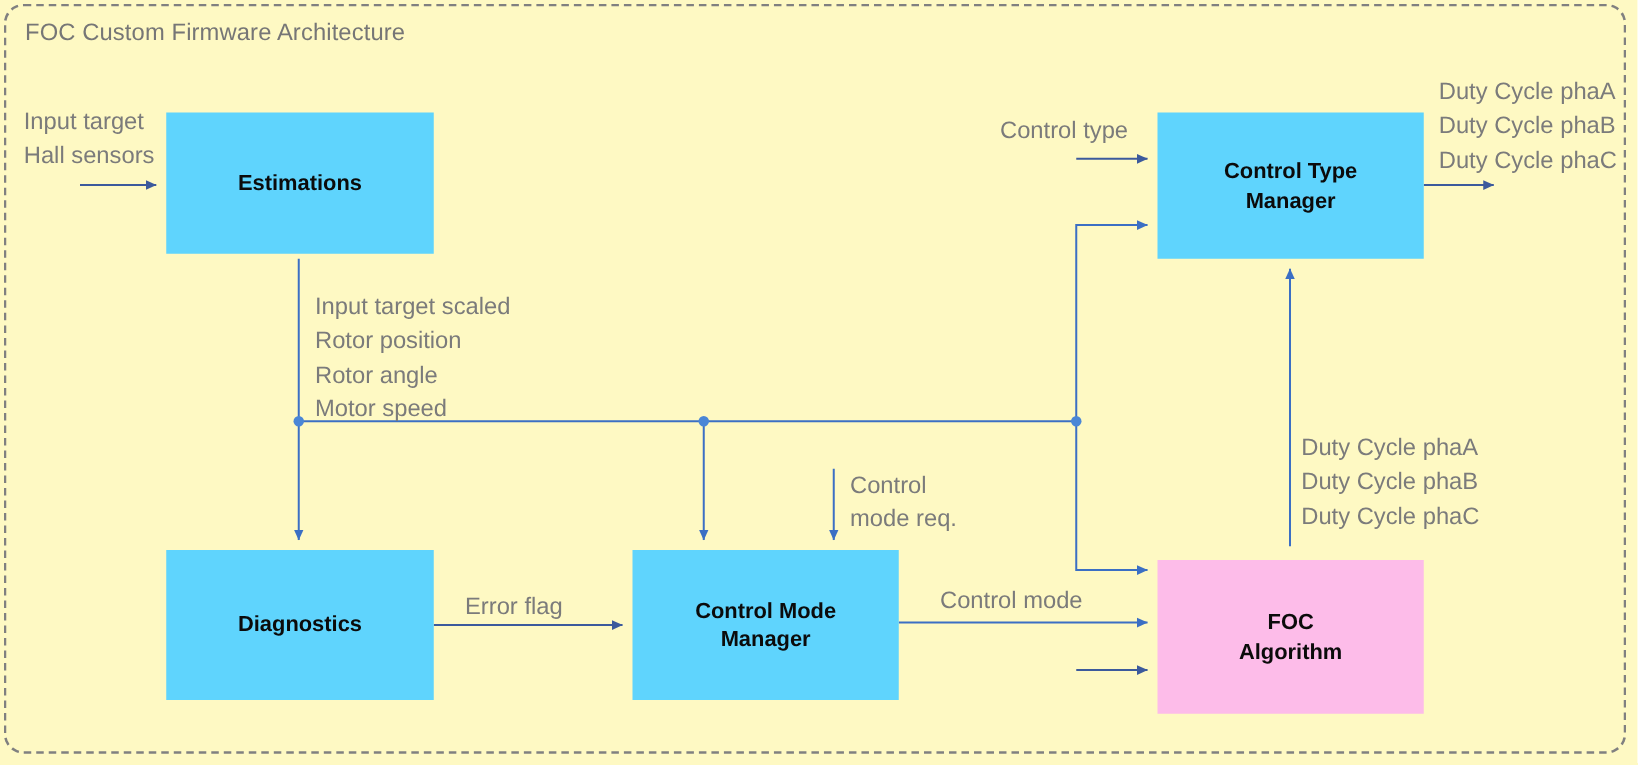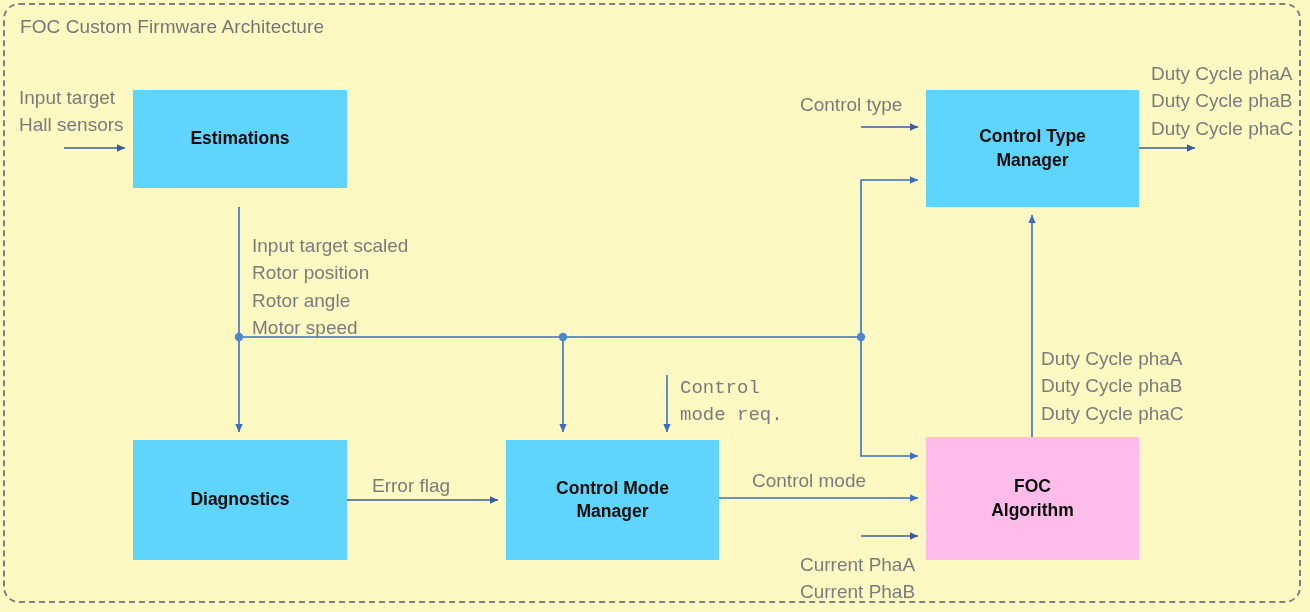--- a/index.html
+++ b/index.html
@@ -133,51 +133,50 @@
 
     <path class="wire-dark" d="M347,500 L498,500" marker-end="url(#ahd)"></path>
 
     <path class="wire" d="M667,375 L667,432" marker-end="url(#ah)"></path>
 
     <path class="wire" d="M719,498 L918,498" marker-end="url(#ah)"></path>
 
     <path class="wire-dark" d="M861,536 L918,536" marker-end="url(#ahd)"></path>
   </svg>
 
-  <div class="node cyan" style="left:133px; top:90px; width:214px; height:98px;">
+  <div class="node cyan" style="left:133px; top:90px; width:214px; height:113px;">
     <span class="node-label">Estimations</span>
   </div>
 
   <div class="node cyan" style="left:926px; top:90px; width:213px; height:117px;">
     <span class="node-label">Control Type<br>Manager</span>
   </div>
 
   <div class="node cyan" style="left:133px; top:440px; width:214px; height:120px;">
     <span class="node-label">Diagnostics</span>
   </div>
 
   <div class="node cyan" style="left:506px; top:440px; width:213px; height:120px;">
     <span class="node-label">Control Mode<br>Manager</span>
   </div>
 
-  <div class="node pink" style="left:926px; top:437px; width:213px; height:123px;">
+  <div class="node pink" style="left:926px; top:448px; width:213px; height:123px;">
     <span class="node-label">FOC<br>Algorithm</span>
   </div>
 
   <div class="edge-label" style="left:19px; top:84px;">Input target<br>Hall sensors</div>
 
   <div class="edge-label" style="left:252px; top:232px;">Input target scaled<br>Rotor position<br>Rotor angle<br>Motor speed</div>
 
   <div class="edge-label" style="left:800px; top:91px;">Control type</div>
 
   <div class="edge-label" style="left:1151px; top:60px;">Duty Cycle phaA<br>Duty Cycle phaB<br>Duty Cycle phaC</div>
 
   <div class="edge-label" style="left:1041px; top:345px;">Duty Cycle phaA<br>Duty Cycle phaB<br>Duty Cycle phaC</div>
 
-  <div class="edge-label" style="left:680px; top:375px;font-family:Liberation Mono, monospace;">Control<br>mode req.</div>
+  <div class="edge-label" style="left:680px; top:375px;">Control<br>mode req.</div>
 
   <div class="edge-label" style="left:372px; top:472px;">Error flag</div>
 
   <div class="edge-label" style="left:752px; top:467px;">Control mode</div>
 
-  <div class="edge-label" style="left:800px; top:551px;">Current PhaA<br>Current PhaB</div>
 
 </div>
 
 </body></html>

